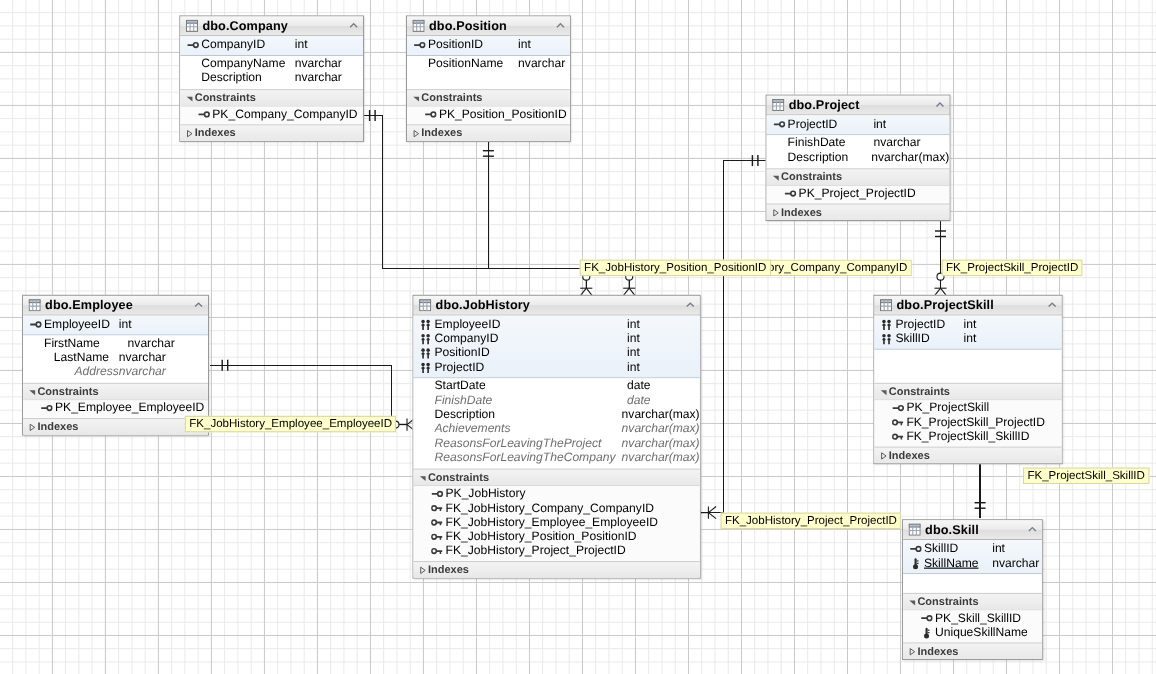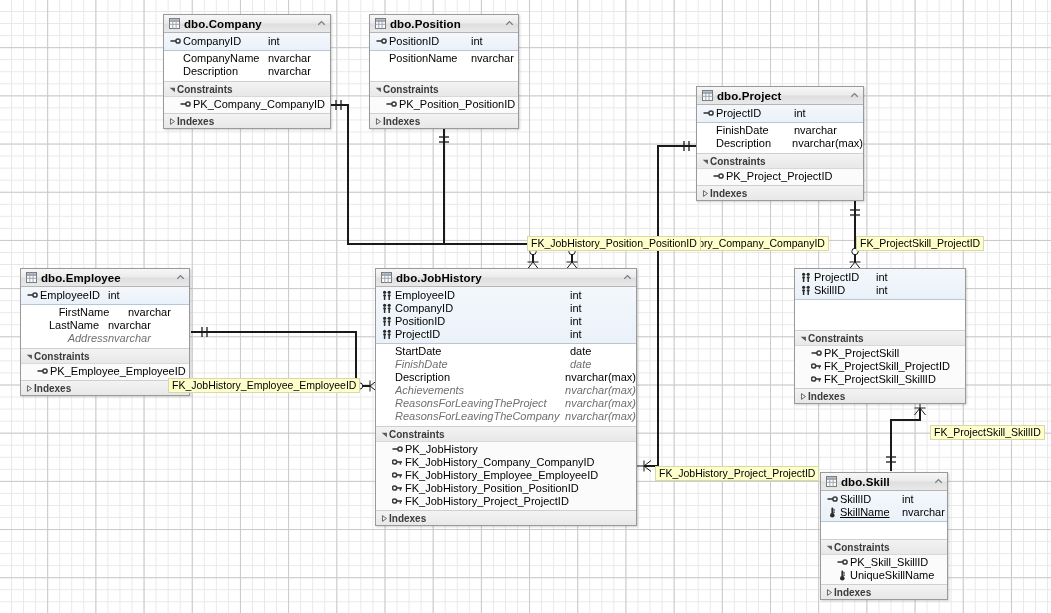--- a/index.html
+++ b/index.html
@@ -433,21 +433,21 @@
                   <circle cx="8" cy="5" r="2.1" fill="none" stroke="#3a3a3a" stroke-width="1.5"></circle>
                 </svg>
               </span>
               <span class="nm" style="width: 68px;">EmployeeID</span>
               <span class="ty">int</span>
             </div>
           </div>
           <div class="cols-area">
             <div class="row">
               <span class="ico"></span>
-              <span class="nm" style="width: 88px; text-align: center;">FirstName</span>
+              <span class="nm" style="width: 76px;">FirstName</span>
               <span class="ty">nvarchar</span>
             </div>
             <div class="row">
               <span class="ico"></span>
               <span class="nm" style="width: 68px; text-align: center;">LastName</span>
               <span class="ty">nvarchar</span>
             </div>
             <div class="row null">
               <span class="ico"></span>
               <span class="nm" style="width: 68px; text-align: right;">Address</span>
@@ -643,20 +643,33 @@
             <span class="tri">
               <svg width="11" height="11" viewBox="0 0 11 11" style="display: block;">
                 <path d="M3 2 L8 5.5 L3 9 Z" fill="none" stroke="#5a5a5a" stroke-width="1.1"></path>
               </svg>
             </span>
             <span>Indexes</span>
           </div>
         </div>
       </div>
       <div class="tbl" style="left: 794px; top: 268px; width: 172px;">
+        <div class="tbl-head">
+          <svg width="11" height="11" viewBox="0 0 11 11" class="grid-ico" style="display: block;">
+            <rect x="0.5" y="0.5" width="10" height="10" fill="#fdfdfd" stroke="#7a7a7a"></rect>
+            <rect x="0.5" y="0.5" width="10" height="2.6" fill="#b9c7d6" stroke="#7a7a7a"></rect>
+            <line x1="3.8" y1="0.5" x2="3.8" y2="10.5" stroke="#9aa7b4"></line>
+            <line x1="7.1" y1="0.5" x2="7.1" y2="10.5" stroke="#9aa7b4"></line>
+            <line x1="0.5" y1="6.3" x2="10.5" y2="6.3" stroke="#9aa7b4"></line>
+          </svg>
+          <span class="tbl-title">dbo.ProjectSkill</span>
+          <svg width="11" height="11" viewBox="0 0 11 11" class="chev" style="display: block;">
+            <path d="M1.6 7 L5.5 3.2 L9.4 7" fill="none" stroke="#4a5a6a" stroke-width="1.5"></path>
+          </svg>
+        </div>
         <div class="tbl-body">
           <div class="pk-area">
             <div class="row">
               <span class="ico">
                 <svg width="11" height="11" viewBox="0 0 11 11" style="display: block;">
                   <circle cx="2.6" cy="2.3" r="1.6" fill="#2b2b2b"></circle>
                   <circle cx="7.2" cy="2.3" r="1.6" fill="#2b2b2b"></circle>
                   <path d="M2.6 4.2 L2.6 10 M1.2 5.6 L4.0 5.6" stroke="#2b2b2b" stroke-width="1.5"></path>
                   <path d="M7.2 4.2 L7.2 10 M5.8 5.6 L8.6 5.6" stroke="#2b2b2b" stroke-width="1.5"></path>
                 </svg>

